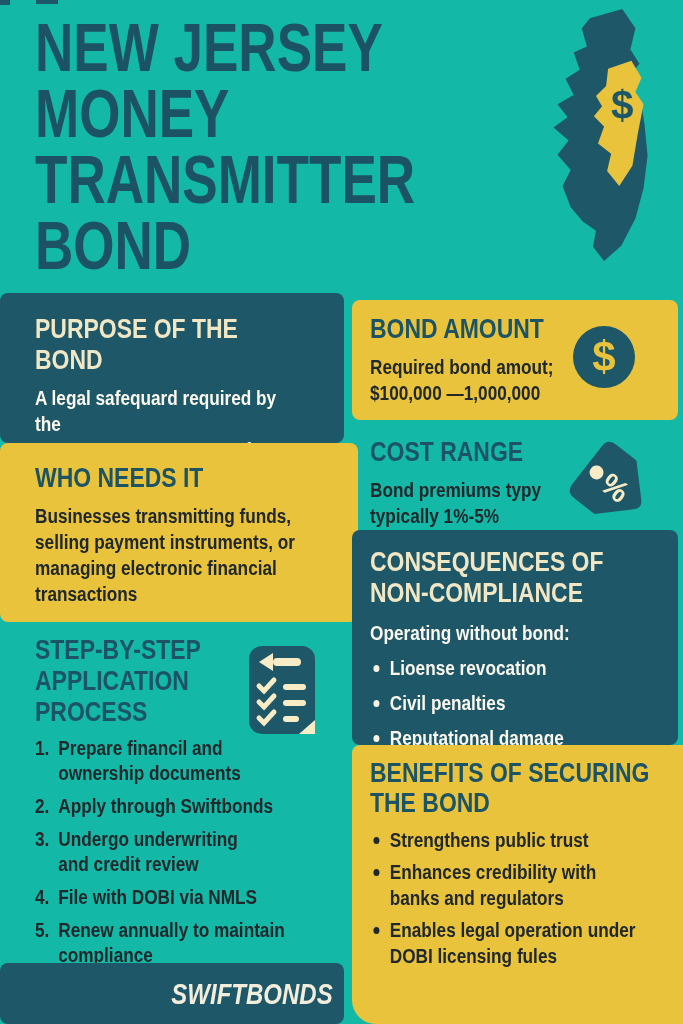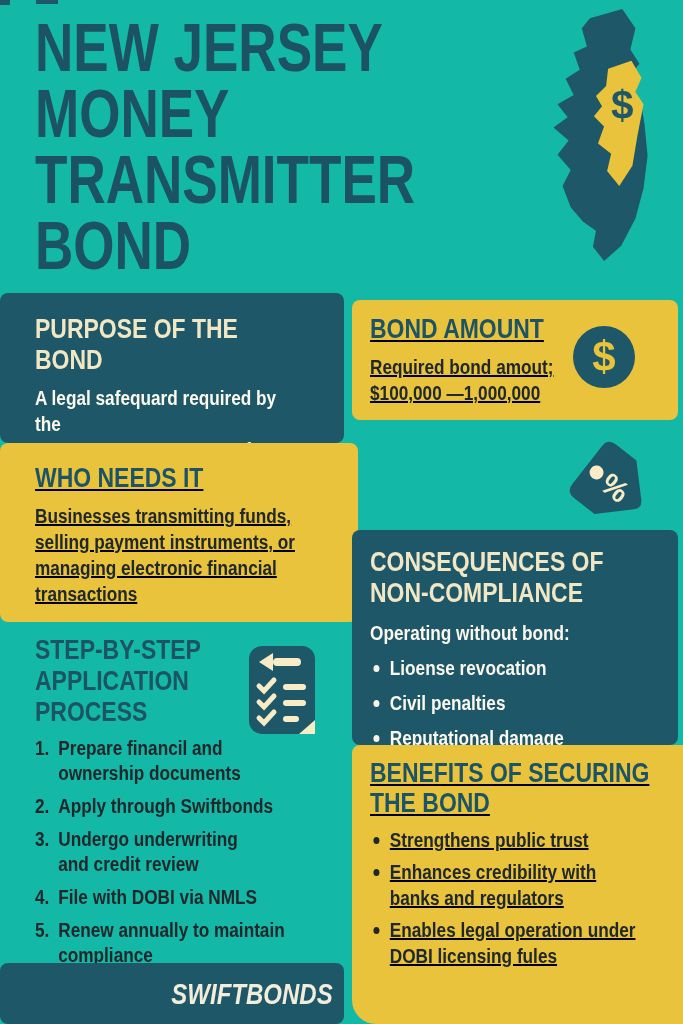--- a/index.html
+++ b/index.html
@@ -3,21 +3,21 @@
 <meta charset="utf-8">
 <style>
   * { margin:0; padding:0; box-sizing:border-box; }
   body { background:#777; font-family:"Liberation Sans", sans-serif; }
   .canvas {
     position:relative; width:683px; height:1024px; margin:0 auto;
     background:#14b8a6; overflow:hidden;
   }
   .sec { position:absolute;border-radius:8px; }
   .teal-bg { background:#1E5768; }
-  .yellow-bg { background:#E9C33B;text-decoration:underline; }
+  .yellow-bg { background:#E9C33B; }
 
   
   .cx78 { transform:scaleX(.78); transform-origin:left top; }
   .cx82 { transform:scaleX(.82); transform-origin:left top; }
   .cx86 { transform:scaleX(.86); transform-origin:left top; }
   .cxr  { transform:scaleX(.80); transform-origin:right center; }
   .lines { white-space:pre-line; }
 
   .title {
     position:absolute; left:35px; top:14px; width:600px;
@@ -153,20 +153,25 @@
 
   <div id="bond" class="sec yellow-bg">
     <div class="sec-h h-teal cx82">BOND AMOUNT</div>
     <div class="body-t t-dark cx86 lines mt10">Required bond amout;
 $100,000 —1,000,000</div>
   </div>
   <div class="coin">
     <span>$</span>
   </div>
 
+  <div id="cost" class="sec">
+    <div class="sec-h h-teal cx82">COST RANGE</div>
+    <div class="body-t t-dark cx86 lines mt10">Bond premiums typy
+typically 1%-5%</div>
+  </div>
 
   <svg class="tag-svg" width="92" height="92" viewBox="0 0 92 92">
     <g transform="rotate(38 46 46)">
       <path d="M16,24 Q16,14 26,14 H52 L80,42 Q86,48 80,54 L52,82 H26 Q16,82 16,72 Z" fill="#1E5768"></path>
       <circle cx="28" cy="48" r="7" fill="#F8ECC7"></circle>
       <text x="52" y="59" text-anchor="middle" font-size="30" font-weight="bold" fill="#F8ECC7">%</text>
     </g>
   </svg>
 
   <div id="conseq" class="sec teal-bg">

